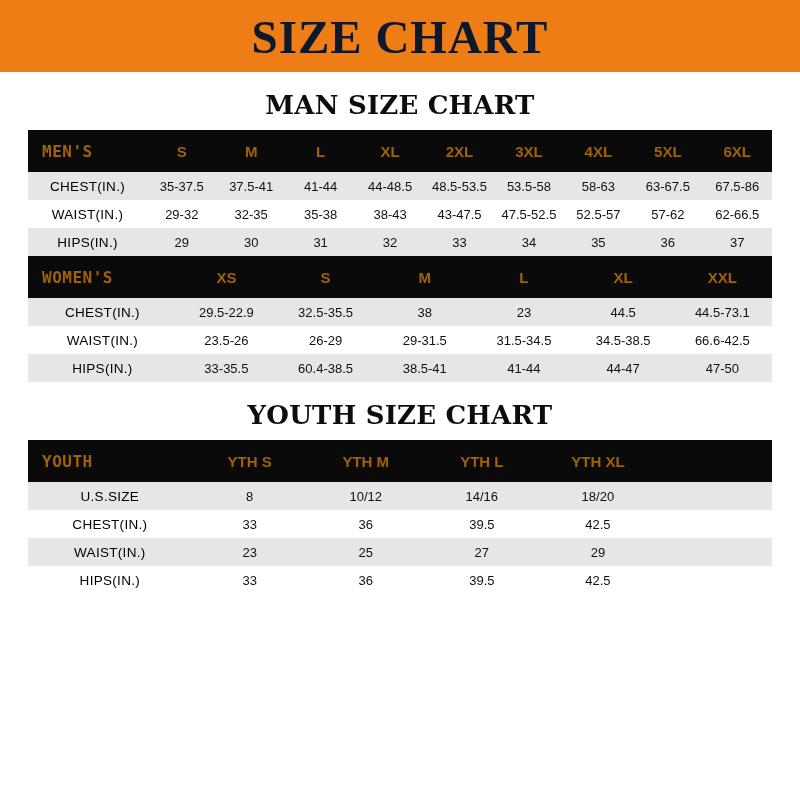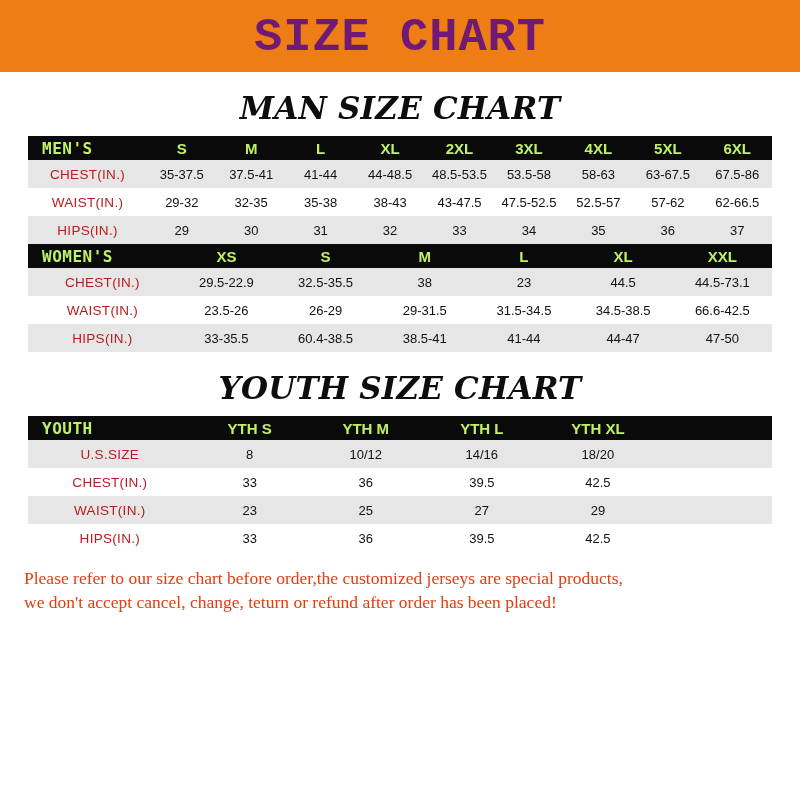--- a/index.html
+++ b/index.html
@@ -24,80 +24,79 @@
   
   .banner {
     position: relative;
     height: 72px;
     background: #ef7d16;
     display: flex;
     align-items: center;
     justify-content: center;
   }
   .banner .banner-title {
-    font-family: Liberation Mono, monospace;
+    font-family: Liberation Serif, serif;
     font-weight: bold;
     font-size: 47px;
     letter-spacing: 1px;
-    color: #701a75;
+    color: #0f172a;
     line-height: 1;
     margin-top: 2px;
   }
 
   
   .section {
     padding: 0 28px;
   }
   .section-title {
     text-align: center;
     font-family: "DejaVu Serif", serif;
     font-weight: bold;
-    font-size: 31px;
+    font-size: 26px;
     color: #0d0d0d;
     margin: 18px 0 10px 0;
     letter-spacing: 0.2px;
-    font-style: italic;
   }
 
   table.size-table {
     width: 100%;
     border-collapse: collapse;
     table-layout: fixed;
   }
   table.size-table td, table.size-table th {
     text-align: center;
     font-size: 13px;
     color: #111;
     padding: 0;
     height: 28px;
     font-family: "Liberation Sans", sans-serif;
     font-weight: normal;
   }
   table.size-table thead th {
     background: #0a0a0a;
-    color: #bef264;
+    color: #a16207;
     font-weight: bold;
     font-size: 15px;
-    height: 24px;
+    height: 42px;
   }
   table.size-table thead th.corner {
     text-align: left;
     padding-left: 14px;
     font-family: "DejaVu Sans Mono", monospace;
     font-weight: bold;
     letter-spacing: 0.5px;
     font-size: 16px;
   }
   table.size-table tbody tr.row-light td { background: #e6e6e6; }
   table.size-table tbody tr.row-white td { background: #ffffff; }
   table.size-table tbody td.rowlabel {
     font-family: "Liberation Sans", sans-serif;
     font-size: 13.5px;
     letter-spacing: 0.3px;
-    color: #b91c1c;
+    color: #000000;
     margin-top: 20px;
   }
 
   
   .men-table col.c0 { width: 16%; }
   .women-table col.c0 { width: 20%; }
   .youth-table col.c0 { width: 22%; }
 
   
   .note {
@@ -294,18 +293,14 @@
           <td>33</td>
           <td>36</td>
           <td>39.5</td>
           <td>42.5</td>
           <td></td>
         </tr>
       </tbody>
     </table>
   </div>
 
-  <div class="note">
-    <div>Please refer to our size chart before order,the customized jerseys are special products,</div>
-    <div>we don't accept cancel, change, teturn or refund after order has been placed!</div>
-  </div>
 
 </div>
 
 </body></html>

